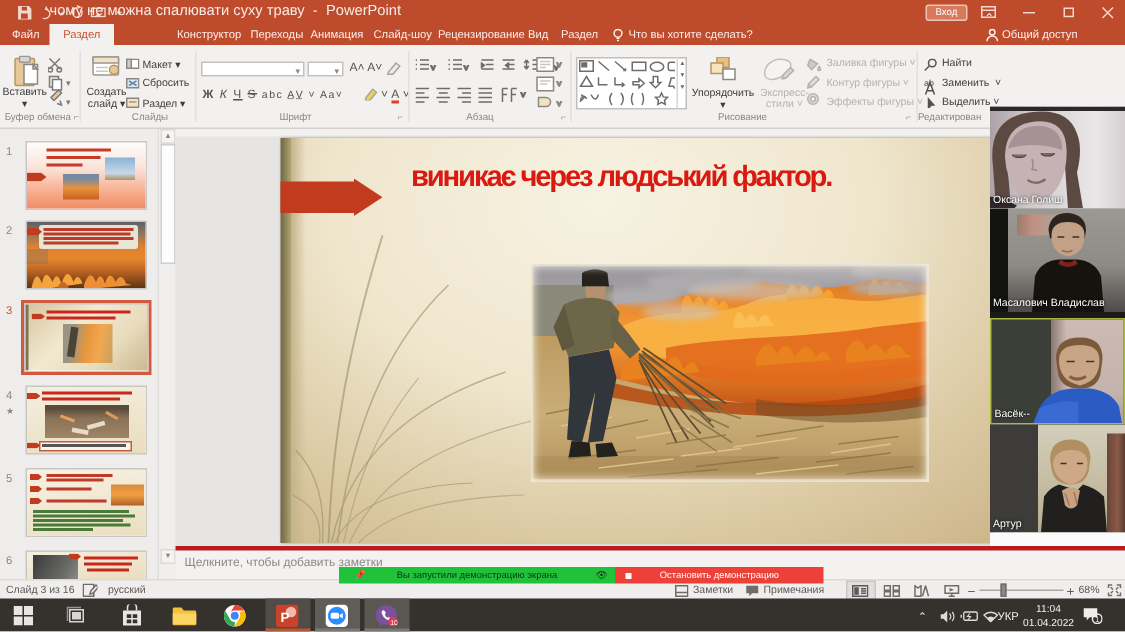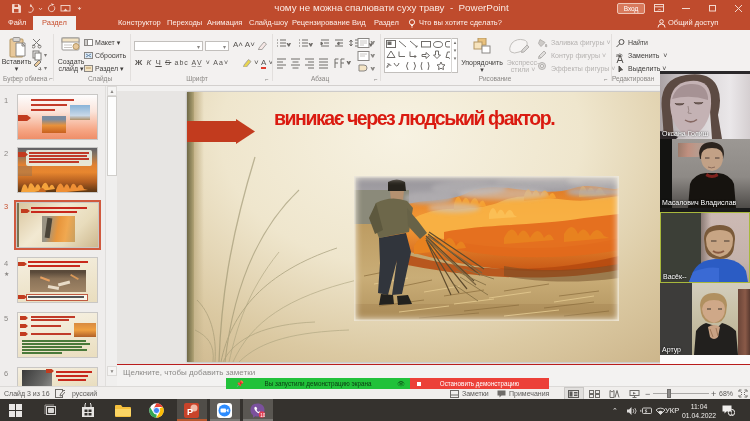--- a/index.html
+++ b/index.html
@@ -20,21 +20,21 @@
 #thumbpanel { left:0; top:86px; width:105px; height:300px; background:#efedec; }
 #scrollbar { left:105px; top:86px; width:12px; height:300px; background:#f0efee; border-left:1px solid #e0dedc; }
 #editor { left:117px; top:86px; width:633px; height:278px; background:#e7e5e3; }
 
 #slide { position:absolute; left:70px; top:6px; width:476px; height:270px;
   background:
     radial-gradient(ellipse 430px 310px at 45% 16%, #f7f2e2 0%, #efe6cd 42%, #dbc9a2 72%, #c9b186 100%);
   box-shadow: 0 0 2px rgba(0,0,0,.35);
 }
 
-#notes { left:117px; top:364px; width:633px; height:22px; background:#f3f2f1; border-top:1px solid #b91c1c; color:#8c8a88; font-size:8px; }
+#notes { left:117px; top:364px; width:633px; height:22px; background:#f3f2f1; border-top:3px solid #b91c1c; color:#8c8a88; font-size:8px; }
 
 #statusbar { left:0; top:386px; width:750px; height:13px; background:#f0eeec; color:#5c5a58; font-size:7px; border-top:1px solid #dcdad8; }
 
 #banner-green { left:226px; top:378px; width:184px; height:11px; background:#21c13a; color:#0b3a12; font-size:6.3px; line-height:11px; text-align:center; z-index:30; }
 #banner-red { left:410px; top:378px; width:139px; height:11px; background:#ec4038; color:#fff; font-size:6.3px; line-height:11px; text-align:center; z-index:30; }
 
 #taskbar { left:0; top:399px; width:750px; height:22px; background:#35322e; z-index:40; }
 
 #videos { left:660px; top:71px; width:90px; height:284px; z-index:20; }
 .vtile { position:absolute; left:0; width:90px; overflow:hidden; }
@@ -53,21 +53,21 @@
       <path d="M30 3 a3.2 3.2 0 1 1 -1.5 6"></path>
       <path d="M30.8 0.8 l-1 2.5 2.6 .8" fill="#f3d8ce" stroke="none"></path>
       <path d="M39 5 l1.5 1.8 1.5-1.8" stroke-width="0.8"></path>
       <path d="M51.5 2.2 a3.2 3.2 0 1 0 2.4 1"></path>
       <path d="M51 0.2 l1 2.6 2.4-1.2" fill="#f3d8ce" stroke="none"></path>
       <rect x="61" y="2.5" width="9" height="5.5"></rect>
       <path d="M63.5 8 l2-2.5 2 2.5z" fill="#f3d8ce" stroke="none"></path>
       <path d="M79.5 4 v2 M78 4.8 l1.5 1.8 1.5-1.8" stroke-width="0.8"></path>
     </g>
   </svg>
-  <div class="abs" style="left:33px;right:0;top:0;height:16px;line-height:16px;text-align:center;font-size:9.8px;color:#fbe9e3;">чому не можна спалювати суху траву &nbsp;-&nbsp; PowerPoint</div>
+  <div class="abs" style="left:33px;right:0;top:0;height:16px;line-height:16px;text-align:left;font-size:9.8px;color:#fbe9e3;">чому не можна спалювати суху траву &nbsp;-&nbsp; PowerPoint</div>
   <div class="abs" style="left:617px;top:2.5px;width:28px;height:11px;background:#d8795c;border:1px solid #eec4b5;border-radius:2px;color:#fff;font-size:6.5px;line-height:10px;text-align:center;">Вход</div>
   <svg class="abs" style="left:654px;top:4px" width="96" height="9" viewBox="0 0 96 9">
     <g stroke="#f3d8ce" fill="none" stroke-width="1">
       <rect x="0.5" y="0.5" width="9" height="7"></rect>
       <line x1="0.5" y1="2.8" x2="9.5" y2="2.8"></line>
       <path d="M4 6.5 l1.5-1.5 1.5 1.5" stroke-width="0.8"></path>
       <line x1="28" y1="4.5" x2="36" y2="4.5"></line>
       <rect x="55.5" y="1.5" width="6" height="5.5"></rect>
       <path d="M81 1 l7 7 M88 1 l-7 7"></path>
     </g>

